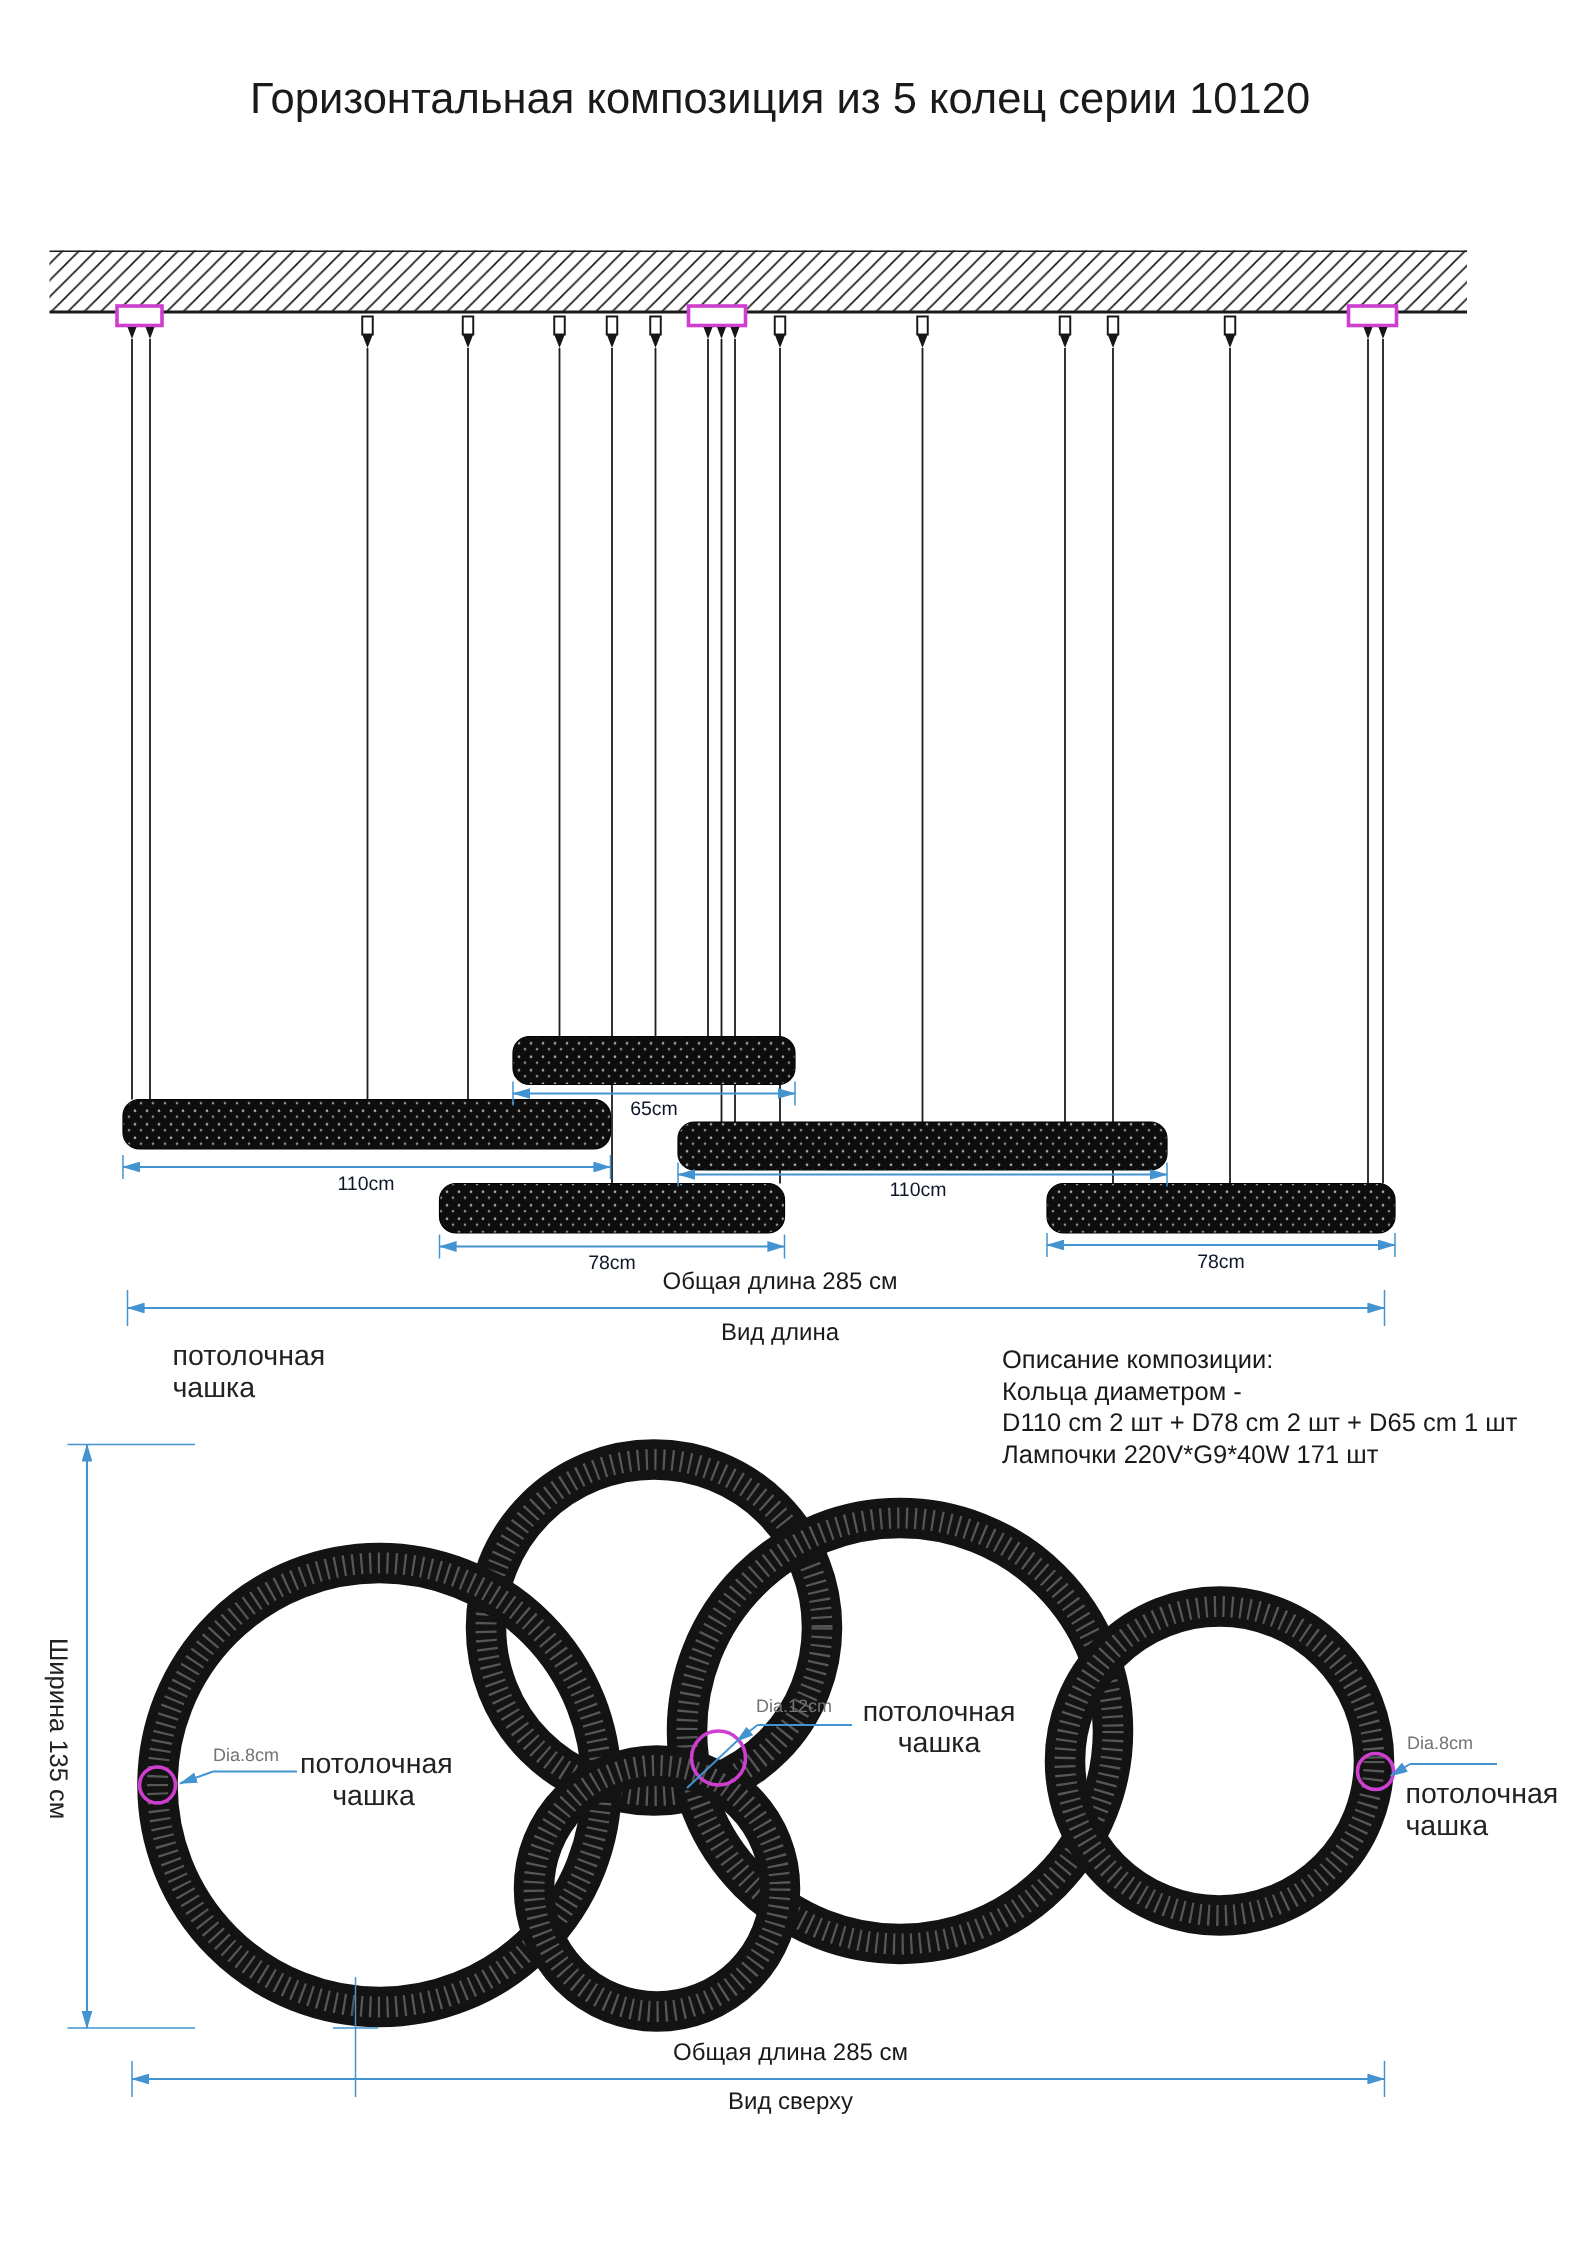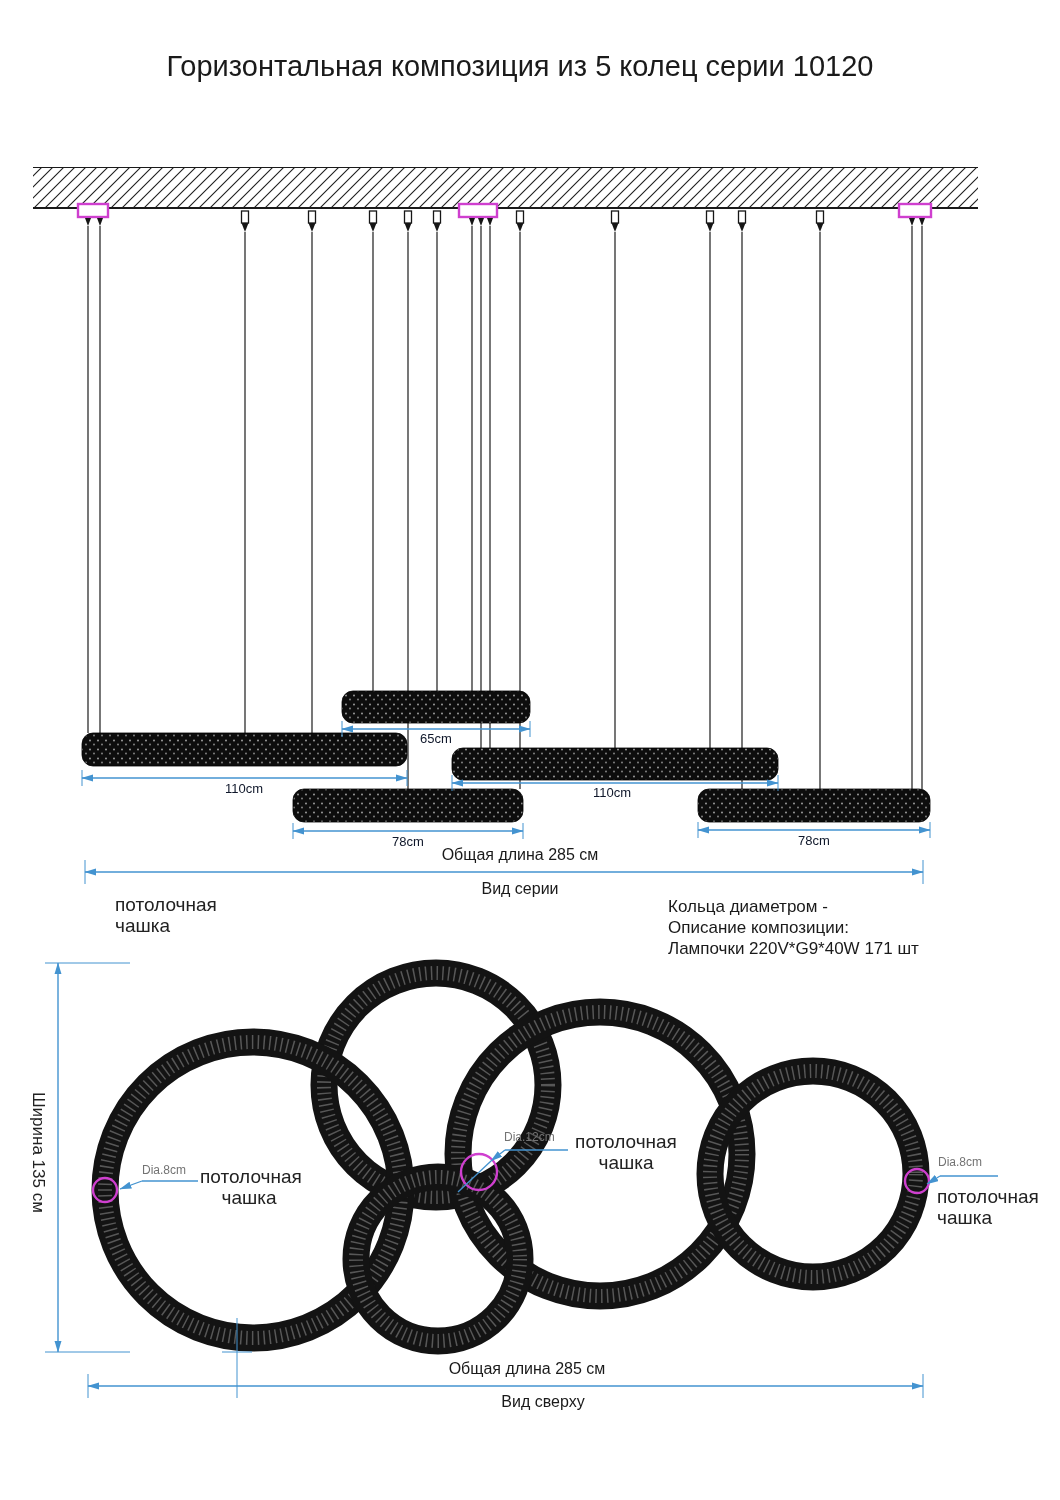--- a/index.html
+++ b/index.html
@@ -239,30 +239,31 @@
 
 <div class="txt title ctr" style="left:520px;top:50px;">Горизонтальная композиция из 5 колец серии 10120</div>
 
 <div class="txt dimtxt ctr" style="left:244px;top:781px;">110cm</div>
 <div class="txt dimtxt ctr" style="left:436px;top:731px;">65cm</div>
 <div class="txt dimtxt ctr" style="left:612px;top:785px;">110cm</div>
 <div class="txt dimtxt ctr" style="left:408px;top:834px;">78cm</div>
 <div class="txt dimtxt ctr" style="left:814px;top:833px;">78cm</div>
 
 <div class="txt caption ctr" style="left:520px;top:846px;">Общая длина 285 см</div>
-<div class="txt caption ctr" style="left:520px;top:880px;">Вид серии</div>
+<div class="txt caption ctr" style="left:520px;top:880px;">Вид длина</div>
 
 <div class="txt lbl" style="left:115px;top:894px;">
   <div>потолочная</div>
   <div>чашка</div>
 </div>
 
 <div class="txt desc" style="left:668px;top:896px;">
+  <div>Описание композиции:</div>
   <div>Кольца диаметром -</div>
-  <div>Описание композиции:</div>
+  <div>D110 cm 2 шт + D78 cm 2 шт + D65 cm 1 шт</div>
   <div>Лампочки 220V*G9*40W 171 шт</div>
 </div>
 
 <div class="txt vert" style="left:28px;top:1092px;">Ширина 135 см</div>
 
 <div class="txt dia" style="left:142px;top:1163px;">Dia.8cm</div>
 <div class="txt lbl block" style="left:200px;top:1166px;width:98px;">
   <div>потолочная</div>
   <div>чашка</div>
 </div>
@@ -273,15 +274,15 @@
   <div>чашка</div>
 </div>
 
 <div class="txt dia" style="left:938px;top:1155px;">Dia.8cm</div>
 <div class="txt lbl" style="left:937px;top:1186px;">
   <div>потолочная</div>
   <div>чашка</div>
 </div>
 
 <div class="txt caption ctr" style="left:527px;top:1360px;">Общая длина 285 см</div>
-<div class="txt caption ctr" style="left:543px;top:1393px;">Вид сверху</div>
+<div class="txt caption ctr" style="left:527px;top:1393px;">Вид сверху</div>
 
 </div>
 
 </body></html>

